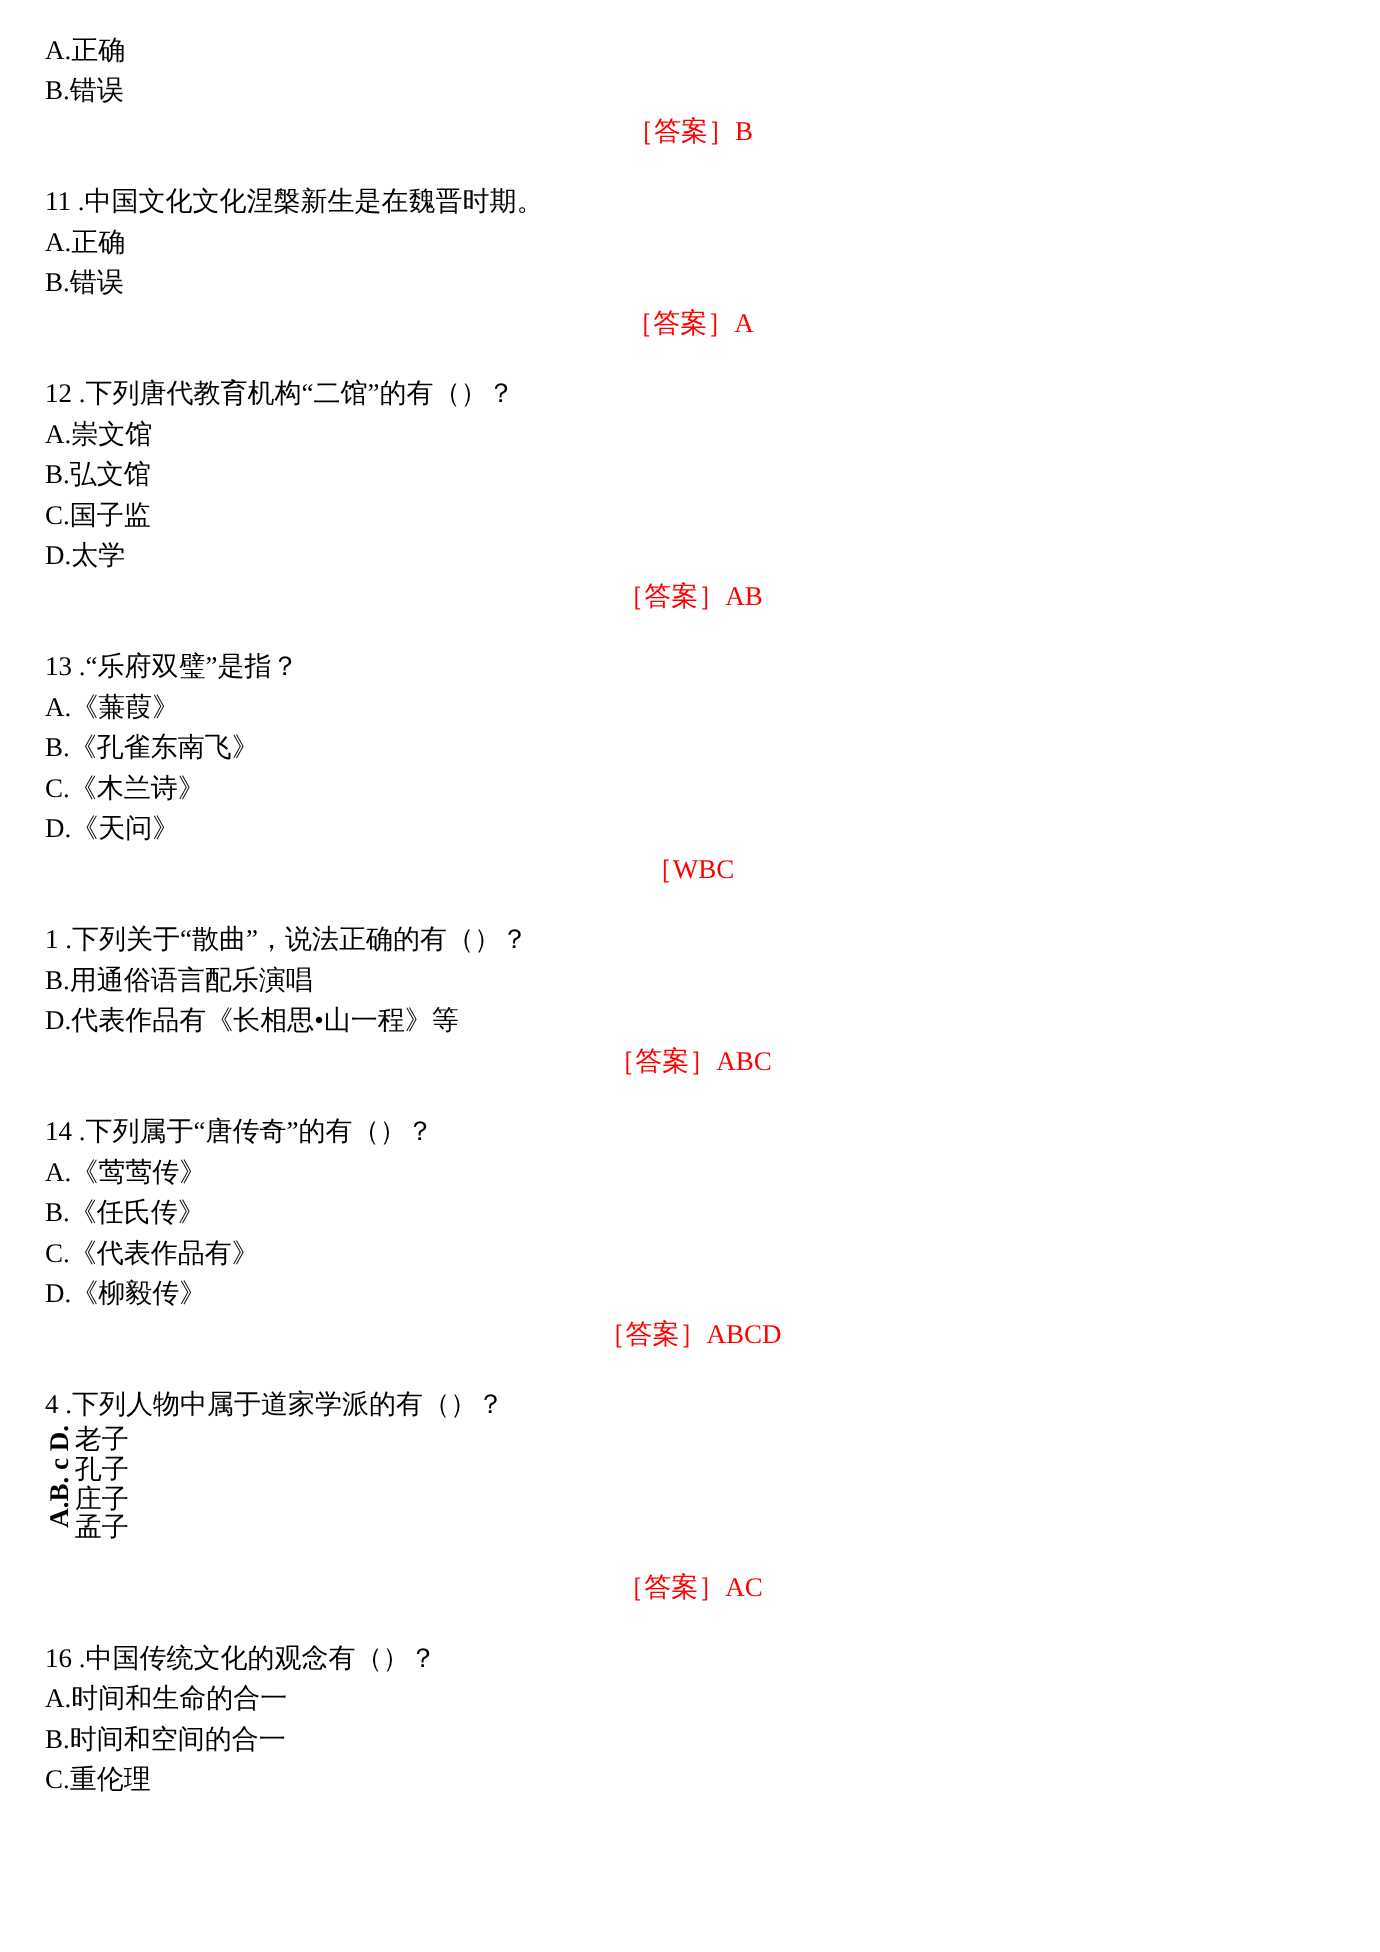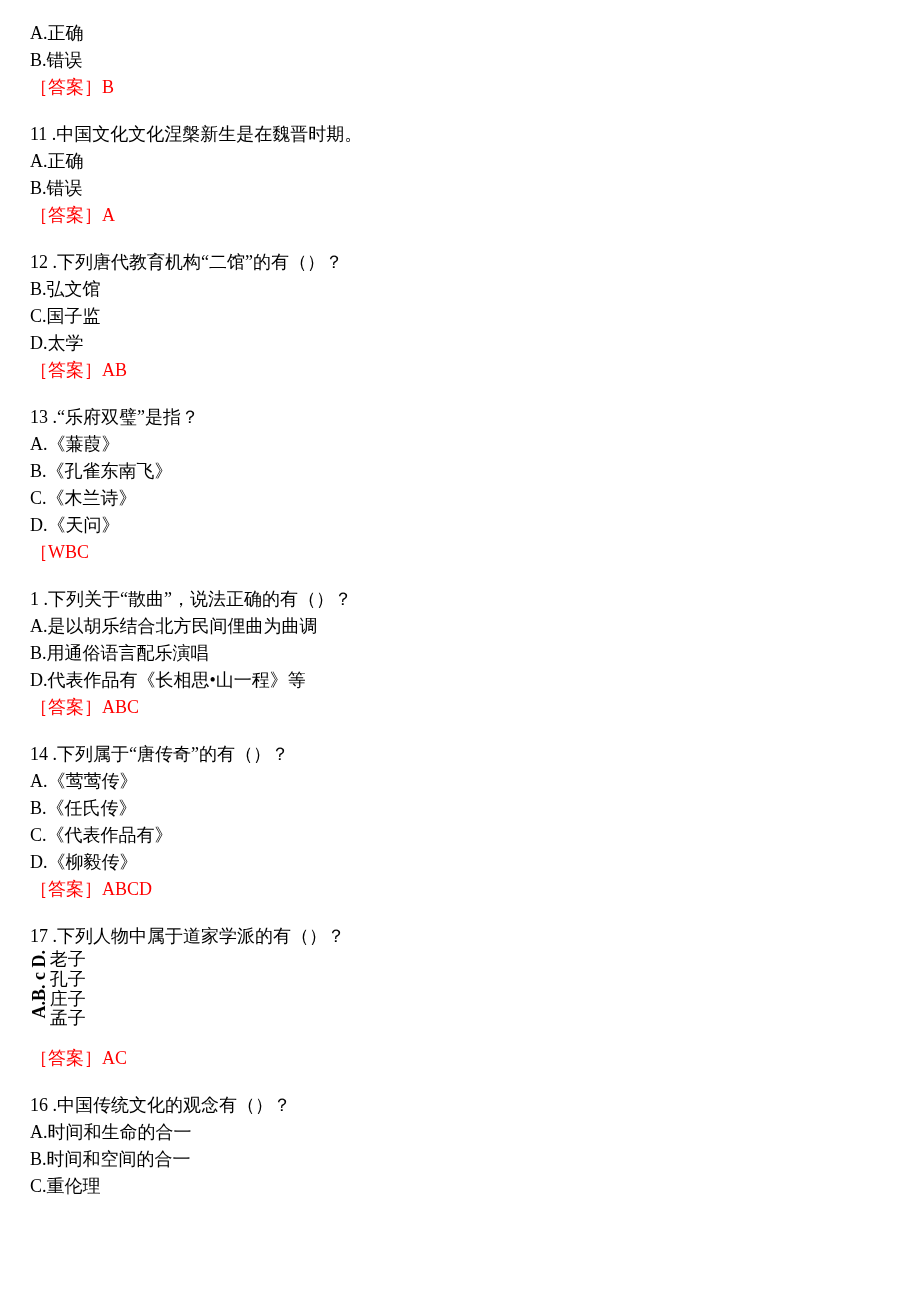--- a/index.html
+++ b/index.html
@@ -13,20 +13,21 @@
     width: 860px;
   }
   .question-block {
     margin-bottom: 20px;
   }
   .q-line, .opt-line {
     display: block;
   }
   .answer {
     color: #ff0000;
+    text-align: center;
   }
   .vert-label {
     display: inline-block;
     writing-mode: vertical-rl;
     transform: rotate(180deg);
     font-family: "Times New Roman", serif;
     font-weight: bold;
     vertical-align: top;
     line-height: 1.1;
   }
@@ -52,54 +53,54 @@
 
 <div class="question-block">
   <span class="q-line">11 .中国文化文化涅槃新生是在魏晋时期。</span>
   <span class="opt-line">A.正确</span>
   <span class="opt-line">B.错误</span>
   <span class="opt-line answer">［答案］A</span>
 </div>
 
 <div class="question-block">
   <span class="q-line">12 .下列唐代教育机构“二馆”的有（）？</span>
+  <span class="opt-line">A.崇文馆</span>
   <span class="opt-line">B.弘文馆</span>
   <span class="opt-line">C.国子监</span>
   <span class="opt-line">D.太学</span>
   <span class="opt-line answer">［答案］AB</span>
 </div>
 
 <div class="question-block">
   <span class="q-line">13 .“乐府双璧”是指？</span>
   <span class="opt-line">A.《蒹葭》</span>
   <span class="opt-line">B.《孔雀东南飞》</span>
   <span class="opt-line">C.《木兰诗》</span>
   <span class="opt-line">D.《天问》</span>
   <span class="opt-line answer">［WBC</span>
 </div>
 
 <div class="question-block">
   <span class="q-line">1 .下列关于“散曲”，说法正确的有（）？</span>
-  <span class="opt-line">A.是以胡乐结合北方民间俚曲为曲调</span>
   <span class="opt-line">B.用通俗语言配乐演唱</span>
   <span class="opt-line">D.代表作品有《长相思•山一程》等</span>
   <span class="opt-line answer">［答案］ABC</span>
 </div>
 
 <div class="question-block">
   <span class="q-line">14 .下列属于“唐传奇”的有（）？</span>
   <span class="opt-line">A.《莺莺传》</span>
   <span class="opt-line">B.《任氏传》</span>
   <span class="opt-line">C.《代表作品有》</span>
   <span class="opt-line">D.《柳毅传》</span>
   <span class="opt-line answer">［答案］ABCD</span>
 </div>
 
 <div class="question-block">
-  <span class="q-line">17 .下列人物中属于道家学派的有（）？</span>
+  <span class="q-line">4 .下列人物中属于道家学派的有（）？</span>
   <div class="q15-row">
     <span class="vert-label">A.B. c D.</span>
     <span class="vert-opts">
       <span class="opt-line">老子</span>
       <span class="opt-line">孔子</span>
       <span class="opt-line">庄子</span>
       <span class="opt-line">孟子</span>
     </span>
   </div>
   <span class="opt-line answer" style="margin-top:16px;">［答案］AC</span>

